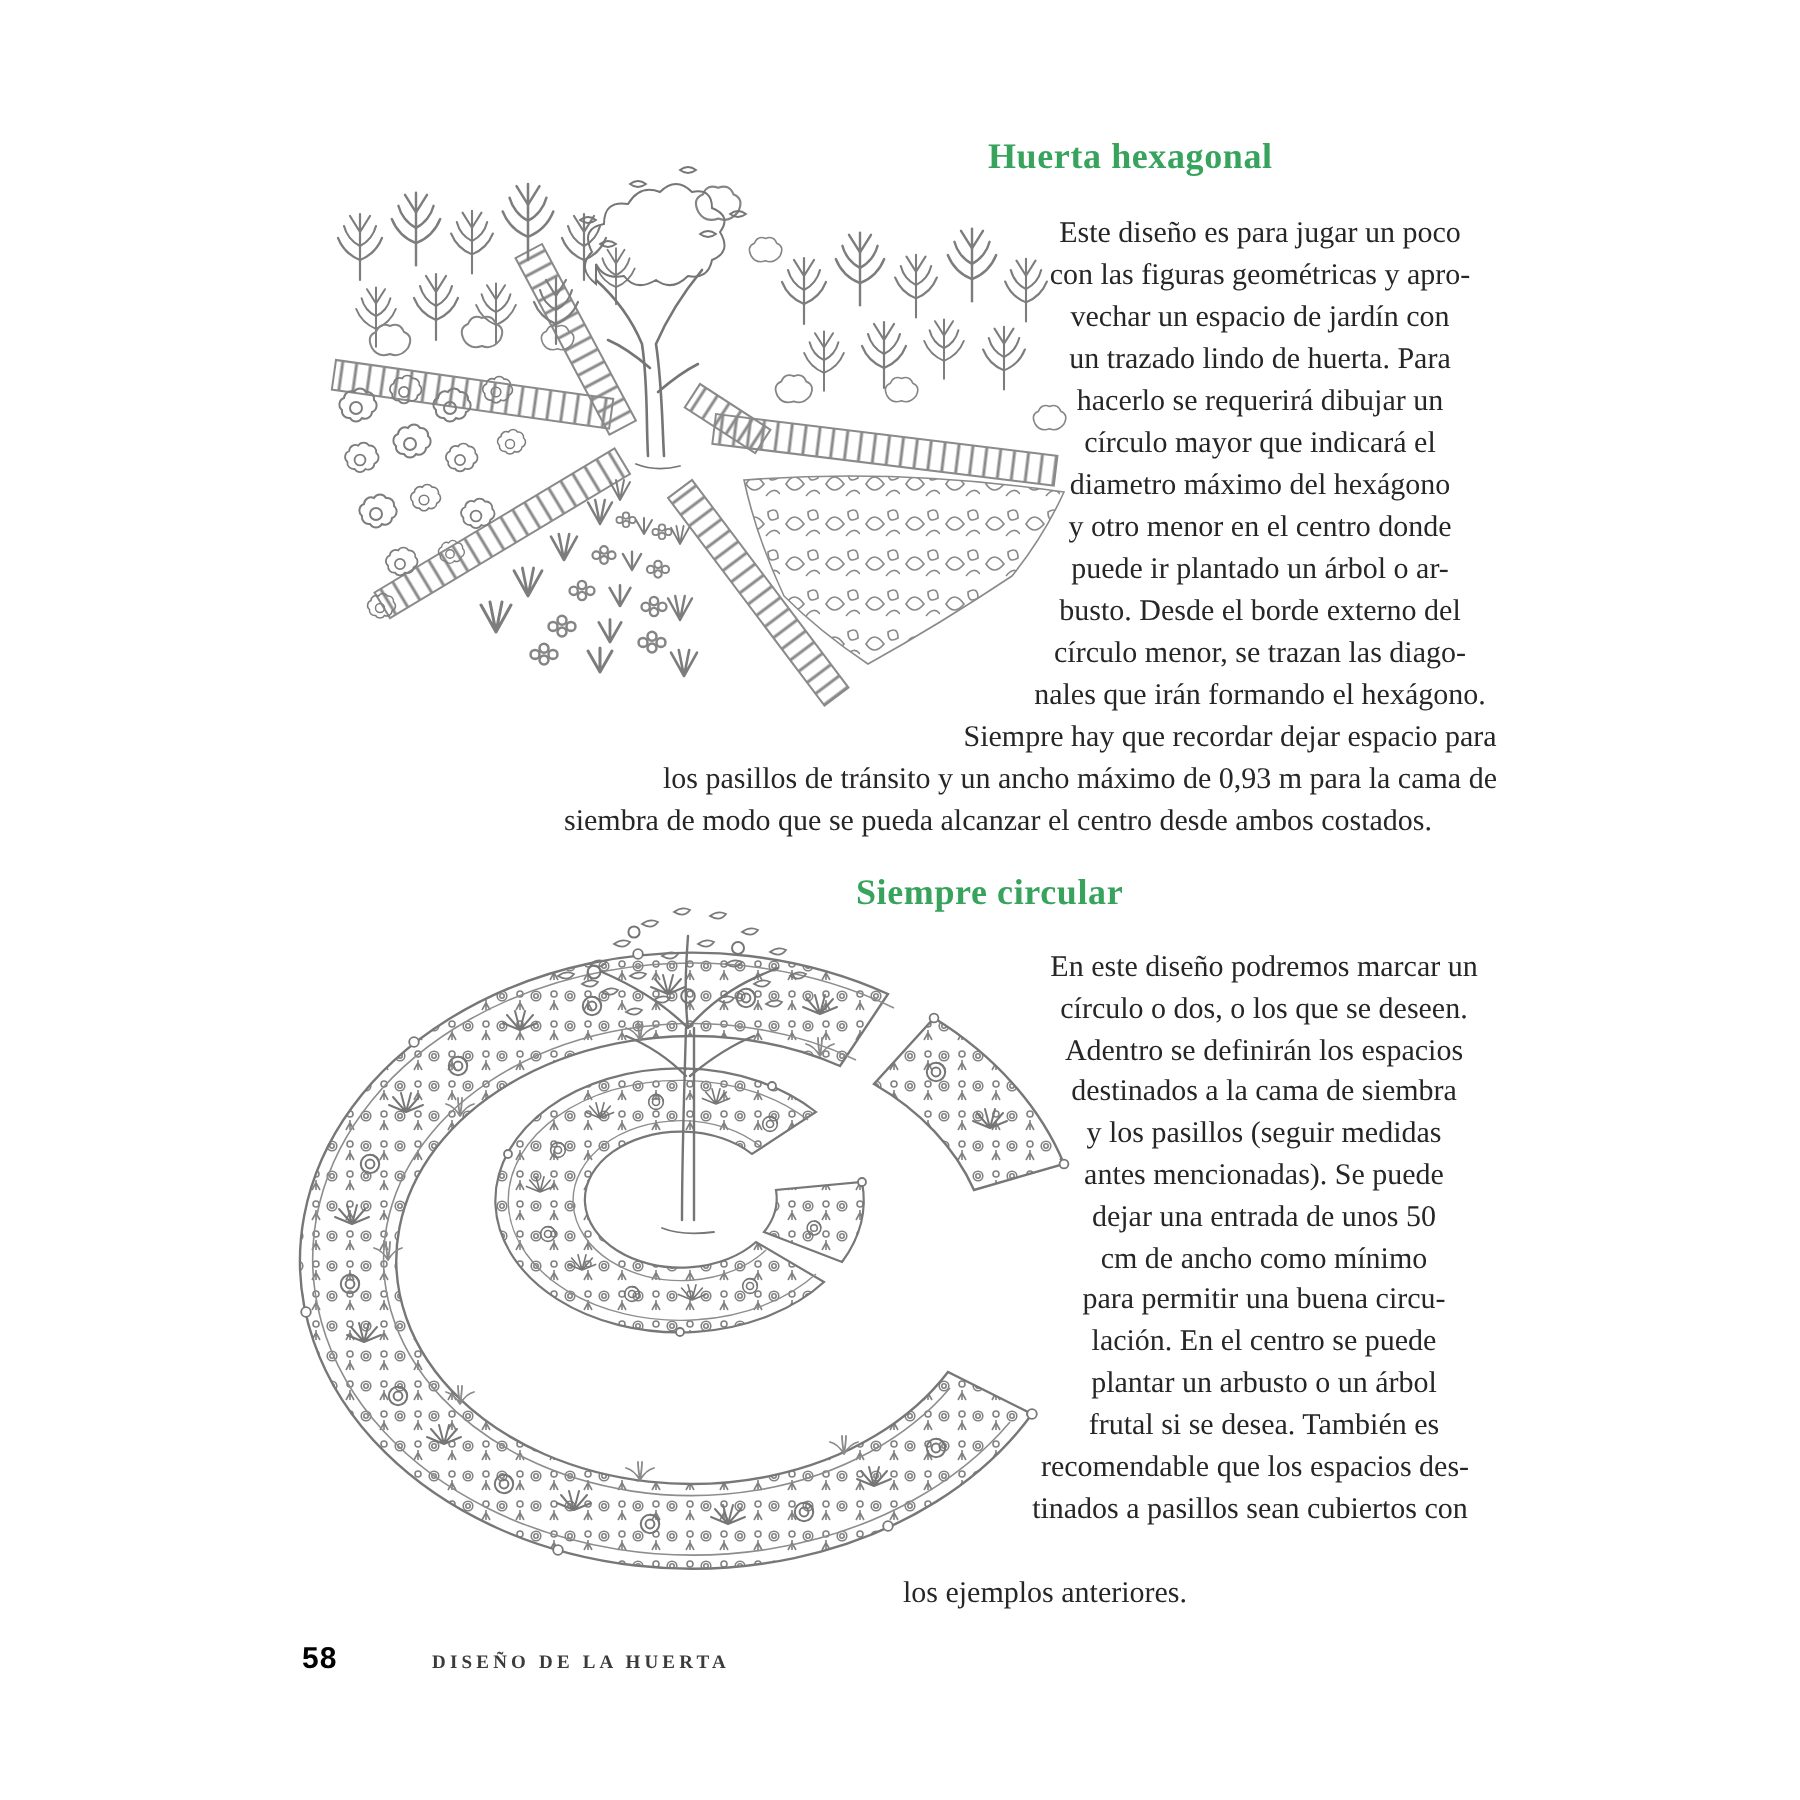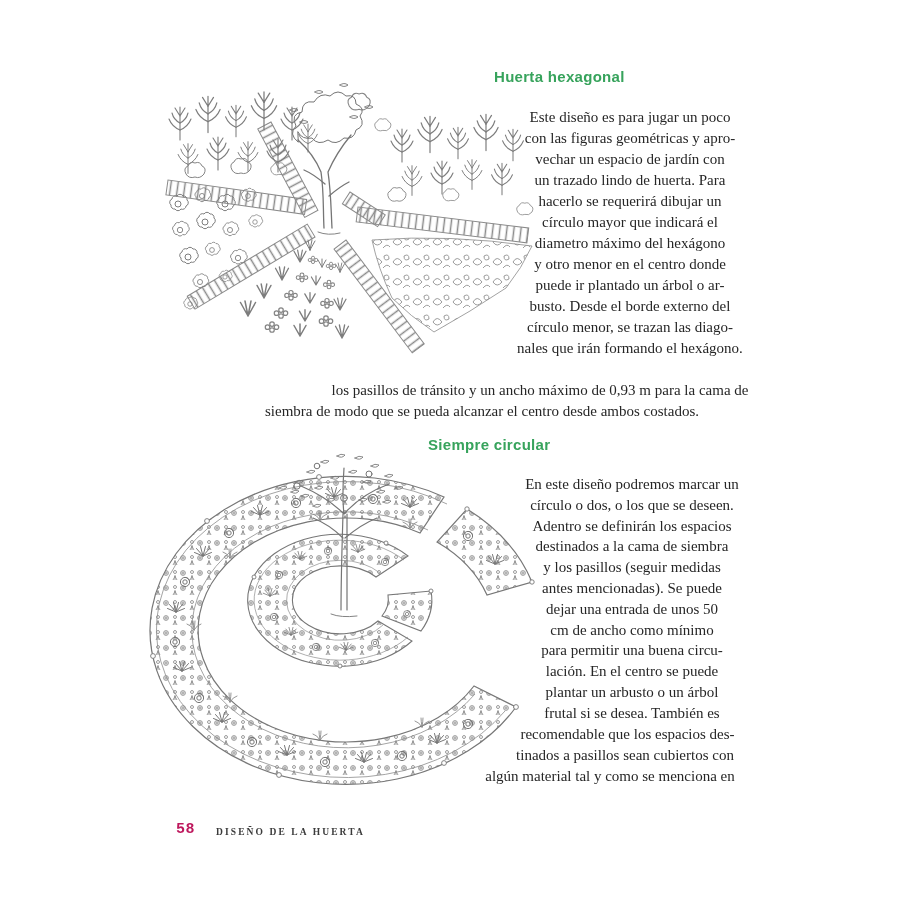--- a/index.html
+++ b/index.html
@@ -1,34 +1,34 @@
 <!DOCTYPE html>
 <html lang="es"><head>
 <meta charset="utf-8">
 <style>
   html,body{margin:0;padding:0;background:#fff;}
   .page{position:relative;width:900px;height:900px;background:#ffffff;overflow:hidden;
         font-family:"Liberation Serif", serif;color:#262626;}
-  .heading{position:absolute;font-family:Liberation Sans, sans-serif;font-weight:bold;
-        font-size:15px;letter-spacing:.3px;color:#37a35c;margin:0;}
+  .heading{position:absolute;font-family:Liberation Serif, serif;font-weight:bold;
+        font-size:18px;letter-spacing:.3px;color:#37a35c;margin:0;}
   .body-block{position:absolute;font-size:15px;text-align:center;white-space:pre-line;font-family:Liberation Serif, serif;}
   .s1-main{left:485px;top:107px;width:290px;line-height:21px;}
   .s1-tail-a{left:440px;top:359px;width:350px;line-height:21px;}
   .s1-tail-b{left:300px;top:380px;width:480px;line-height:21px;}
-  .s1-tail-c{left:248px;top:401px;width:468px;line-height:21px;}
+  .s1-tail-c{left:248px;top:401px;width:468px;line-height:21px;text-align:right;}
   .s2-main{left:487px;top:474px;width:290px;line-height:20.8px;}
   .s2-tail-a{left:470px;top:724px;width:315px;line-height:21px;}
   .s2-tail-b{left:465px;top:745px;width:320px;line-height:21px;}
   .s2-tail-c{left:430px;top:766px;width:360px;line-height:21px;}
   .s2-tail-d{left:375px;top:787px;width:295px;line-height:21px;}
   .illus{position:absolute;}
   .illus-1{left:150px;top:72px;}
   .illus-2{left:145px;top:448px;}
-  .page-num{position:absolute;left:176px;top:821px;font-family:Liberation Mono, monospace;
-        font-weight:bold;font-size:15px;letter-spacing:.5px;color:#be185d;}
+  .page-num{position:absolute;left:151px;top:821px;font-family:Liberation Sans, sans-serif;
+        font-weight:bold;font-size:15px;letter-spacing:.5px;color:#000000;}
   .footer-title{position:absolute;left:216px;top:827px;font-family:Liberation Serif, serif;
         font-weight:bold;font-size:9.5px;letter-spacing:2.1px;color:#3b3b3b;}
   svg{display:block;}
 </style>
 </head>
 <body>
 
 <div class="page">
 
   <h3 class="heading" style="left:494px;top:68px;">Huerta hexagonal</h3>
@@ -191,20 +191,21 @@
 vechar un espacio de jardín con
 un trazado lindo de huerta. Para
 hacerlo se requerirá dibujar un
 círculo mayor que indicará el
 diametro máximo del hexágono
 y otro menor en el centro donde
 puede ir plantado un árbol o ar-
 busto. Desde el borde externo del
 círculo menor, se trazan las diago-
 nales que irán formando el hexágono.</div>
+  <div class="body-block s1-tail-a">Siempre hay que recordar dejar espacio para</div>
   <div class="body-block s1-tail-b">los pasillos de tránsito y un ancho máximo de 0,93 m para la cama de</div>
   <div class="body-block s1-tail-c">siembra de modo que se pueda alcanzar el centro desde ambos costados.</div>
 
   <h3 class="heading" style="left:428px;top:436px;">Siempre circular</h3>
 
   <svg class="illus illus-2" width="400" height="350" viewBox="0 0 400 350" xmlns="http://www.w3.org/2000/svg">
     <defs>
       <pattern id="veg2" width="17" height="15" patternUnits="userSpaceOnUse">
         <g stroke="#818181" stroke-width="0.8" fill="none">
           <circle cx="4" cy="5" r="2.4"></circle>
@@ -350,18 +351,18 @@
 y los pasillos (seguir medidas
 antes mencionadas). Se puede
 dejar una entrada de unos 50
 cm de ancho como mínimo
 para permitir una buena circu-
 lación. En el centro se puede
 plantar un arbusto o un árbol
 frutal si se desea. También es</div>
   <div class="body-block s2-tail-a">recomendable que los espacios des-</div>
   <div class="body-block s2-tail-b">tinados a pasillos sean cubiertos con</div>
-  <div class="body-block s2-tail-c">algún material tal y como se menciona en</div>
+  <div class="body-block s2-tail-d">los ejemplos anteriores.</div>
 
   <span class="page-num">58</span>
   <span class="footer-title">DISEÑO DE LA HUERTA</span>
 
 </div>
 
 </body></html>

